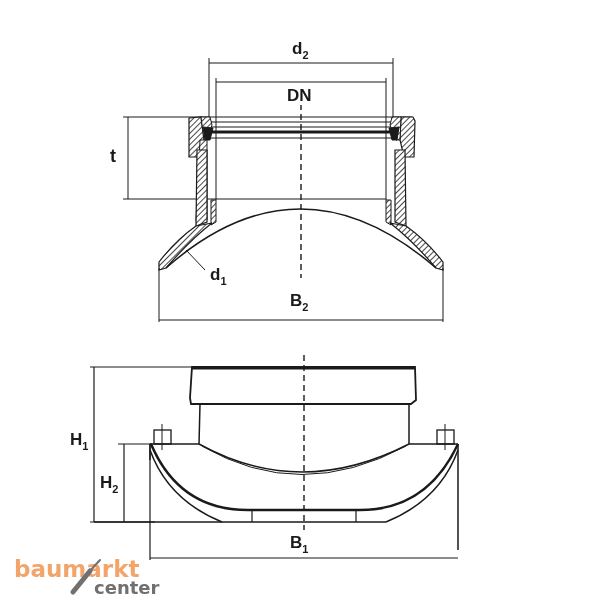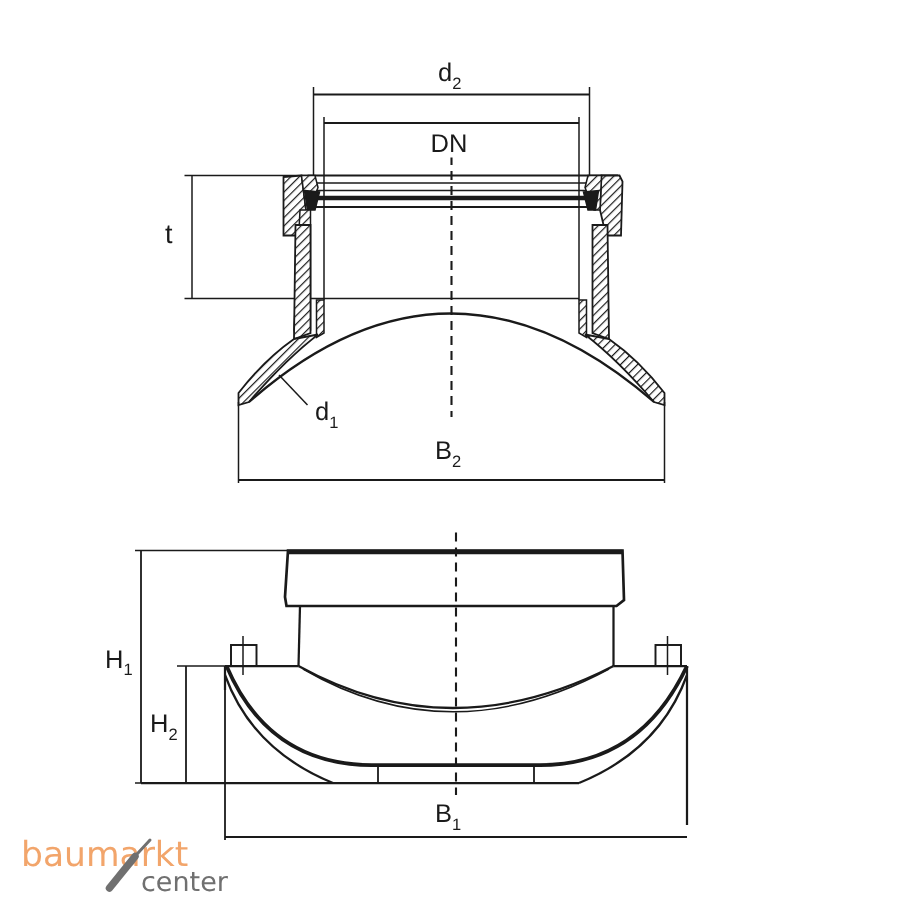--- a/index.html
+++ b/index.html
@@ -1,16 +1,16 @@
 <!DOCTYPE html>
 <html><head>
 <meta charset="utf-8">
 <style>
   html, body { margin: 0; padding: 0; background: #ffffff; }
-  .canvas { position: relative; width: 600px; height: 600px; background: #ffffff; overflow: hidden; }
+  .canvas { position: relative; width: 600px; height: 600px; background: #ffffff; overflow: hidden; font-weight: bold; }
   svg { position: absolute; left: 0; top: 0; }
   .lbl { font-family: "Liberation Sans", sans-serif; fill: #1a1a1a; }
   .logo-a { font-family: "DejaVu Sans", sans-serif; fill: #f2a56b; }
   .logo-b { font-family: "DejaVu Sans", sans-serif; fill: #707070; }
 </style>
 </head>
 <body>
 
 <div class="canvas">
 <svg width="600" height="600" viewBox="0 0 600 600" xmlns="http://www.w3.org/2000/svg">

